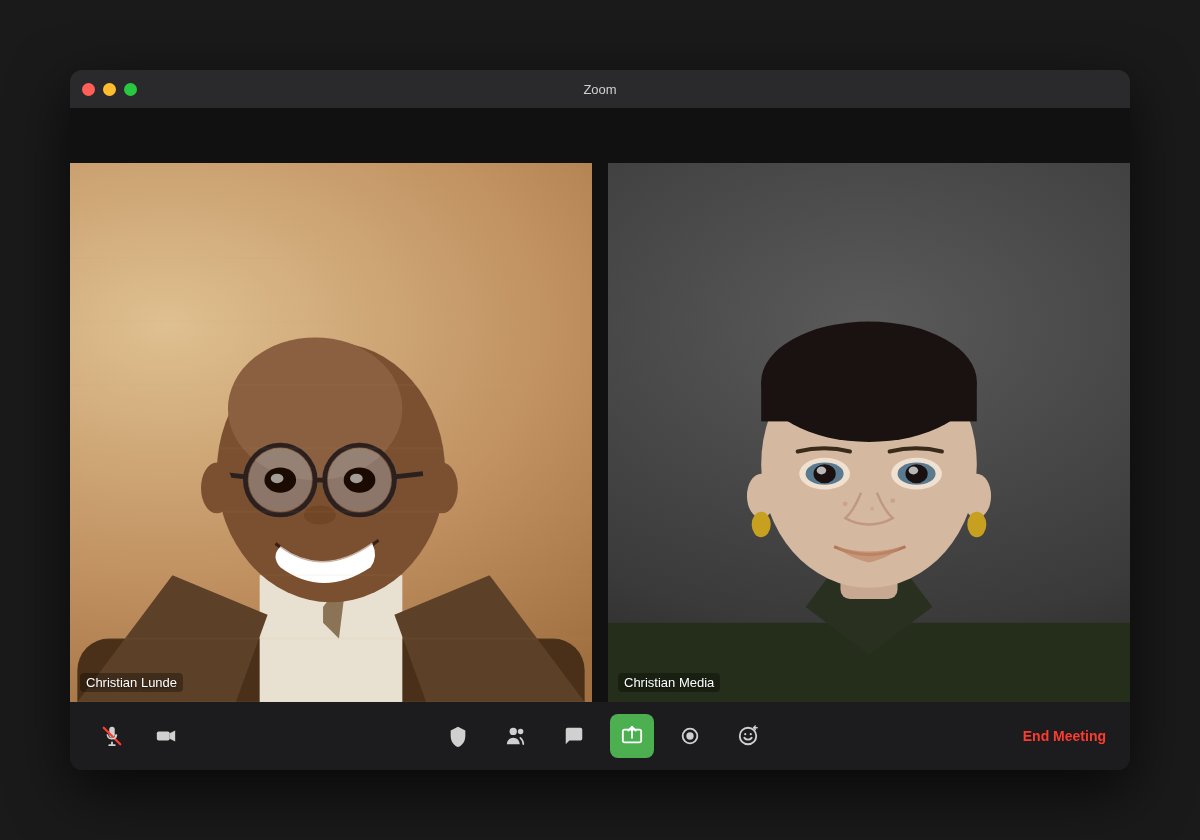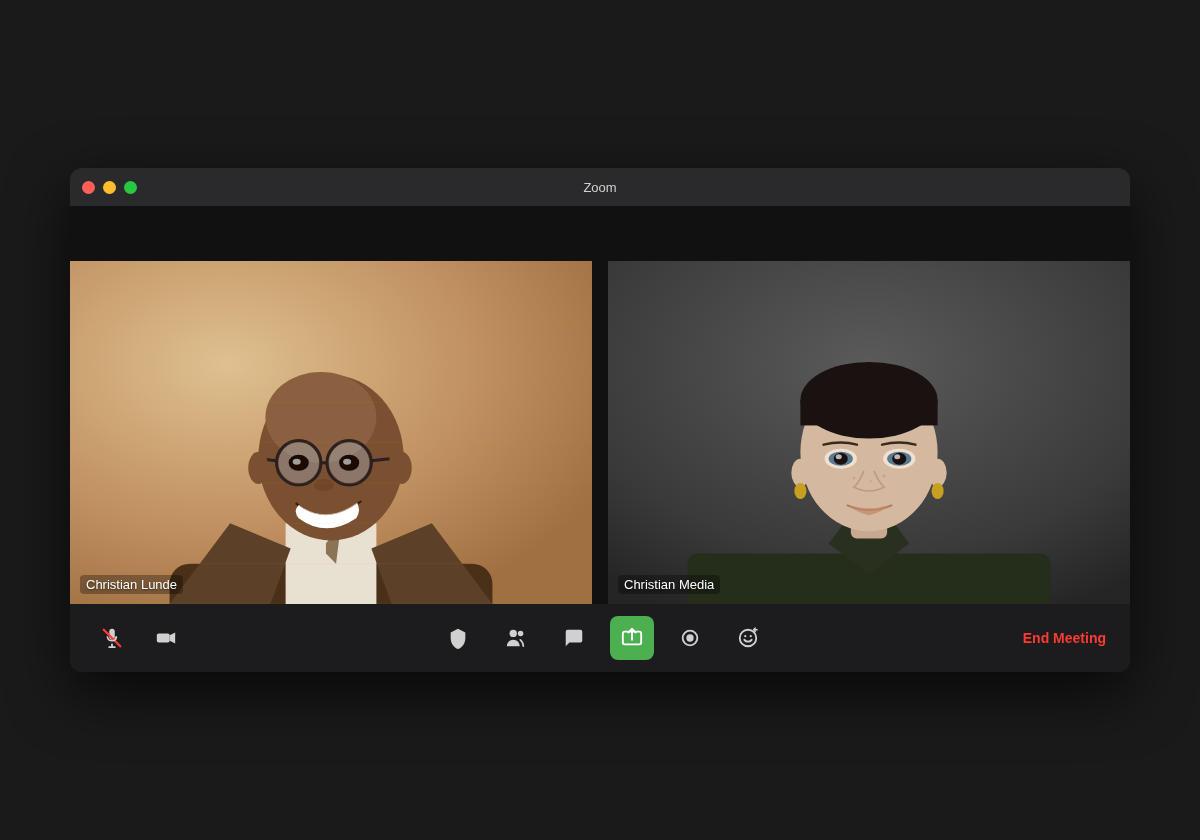--- a/index.html
+++ b/index.html
@@ -9,21 +9,21 @@
       height: 840px;
       background: #1a1a1a;
       display: flex;
       align-items: center;
       justify-content: center;
       font-family: -apple-system, BlinkMacSystemFont, 'Helvetica Neue', sans-serif;
     }
 
     .window {
       width: 1060px;
-      height: 504px;
+      height: 700px;
       background: #1c1c1e;
       border-radius: 12px;
       overflow: hidden;
       display: flex;
       flex-direction: column;
       box-shadow: 0 20px 60px rgba(0,0,0,0.7);
     }
 
     .titlebar {
       height: 38px;

